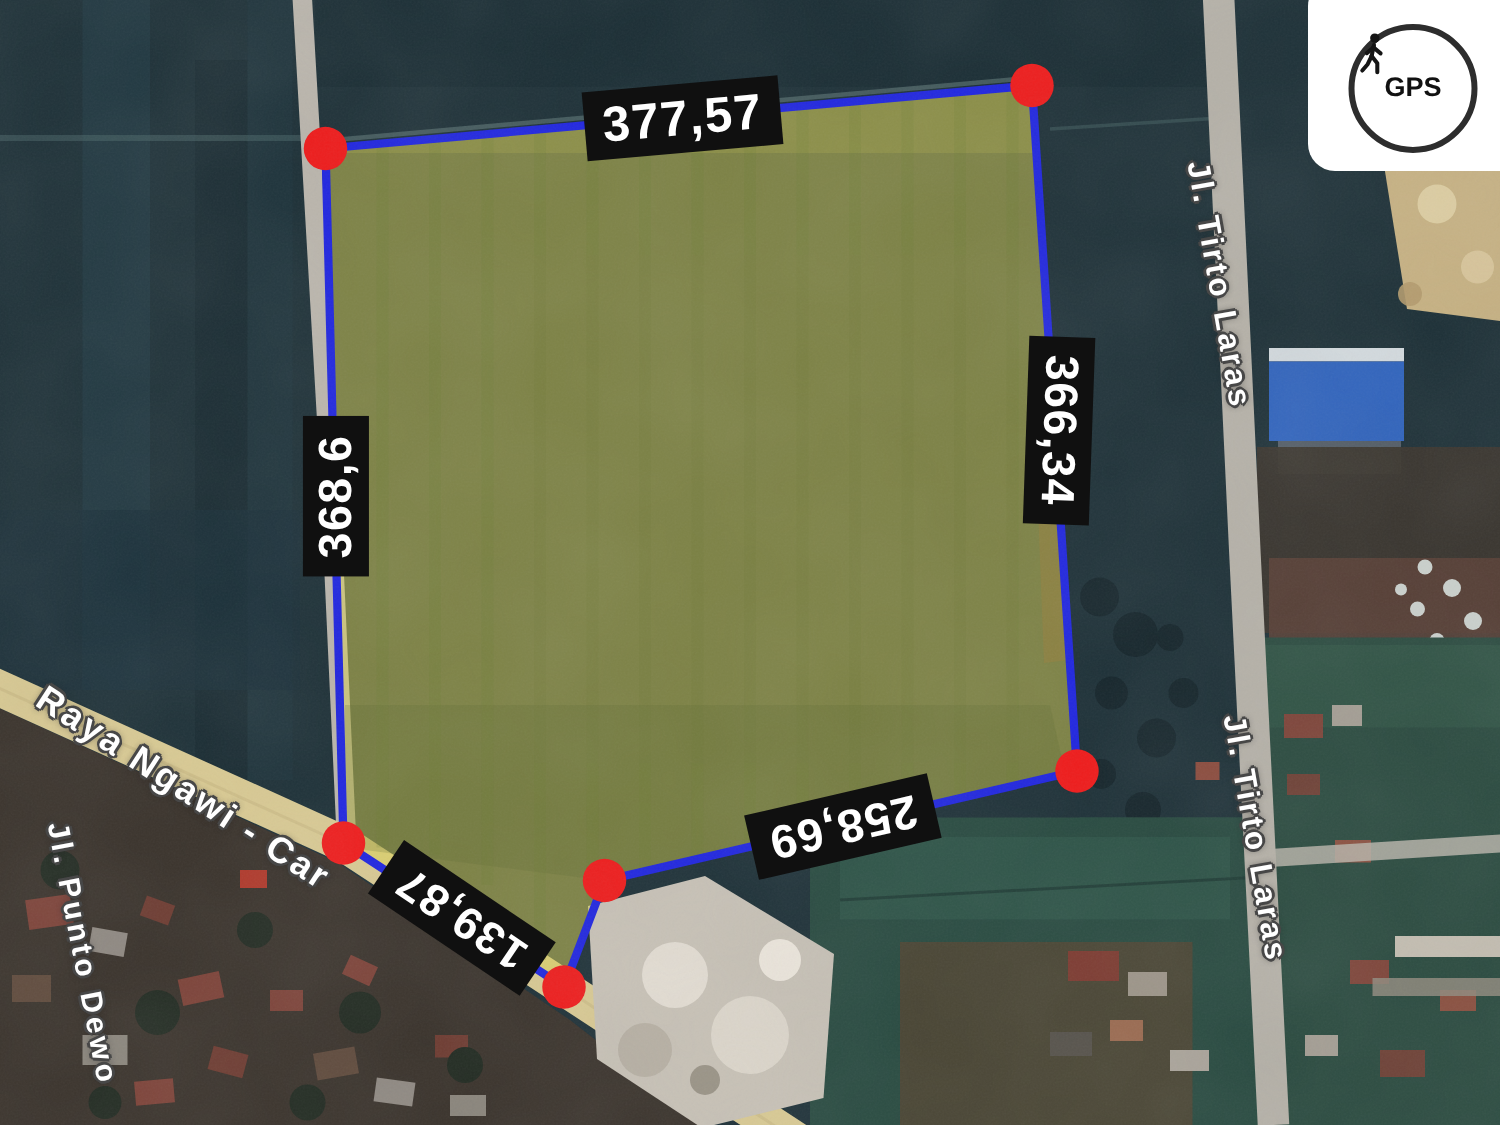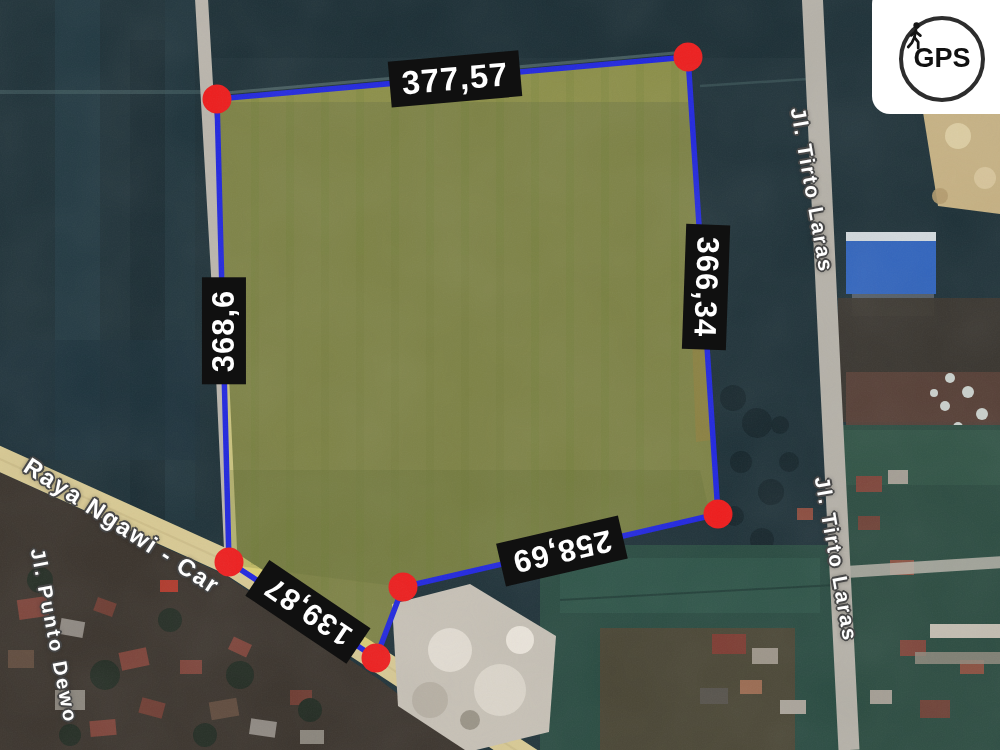--- a/index.html
+++ b/index.html
@@ -31,21 +31,21 @@
               transform:translate(-50%,-50%) rotate(80deg);}
   .road-tirto-bottom{left:836px;top:559px;font-size:21px;letter-spacing:2px;
               transform:translate(-50%,-50%) rotate(80deg);}
 
   
   .gps-card{position:absolute;left:872px;top:-14px;width:146px;height:128px;
             background:#ffffff;border-radius:18px;}
   .gps-circle{position:absolute;left:27px;top:30px;width:78px;height:78px;
               border:4px solid #2d2d2d;border-radius:50%;background:#ffffff;
               display:flex;flex-direction:column;align-items:center;justify-content:center;}
-  .gps-text{font-size:27px;font-weight:bold;color:#111111;letter-spacing:0px;
+  .gps-text{font-size:18px;font-weight:bold;color:#111111;letter-spacing:0px;
             line-height:1;margin-top:-2px;}
   .gps-walk{margin-top:2px;}
 </style>
 </head>
 <body>
 
 <div class="stage">
 
   <svg width="1000" height="750" viewBox="0 0 1000 750">
     <defs>

